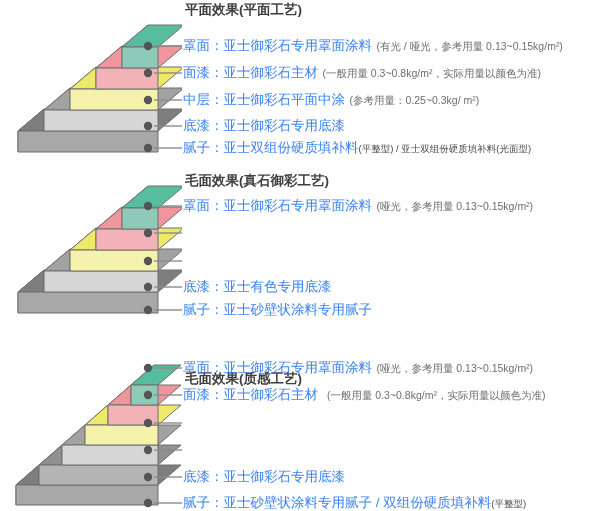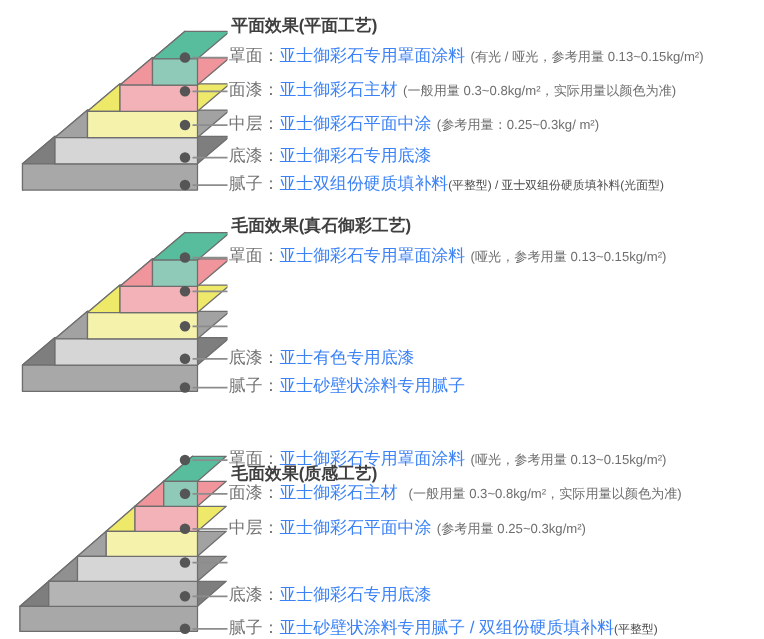--- a/index.html
+++ b/index.html
@@ -27,21 +27,21 @@
   .sec-title{
     position:absolute;left:2px;
     font-size:13.5px;font-weight:bold;color:#3f3f3f;
     letter-spacing:0px;white-space:nowrap;
   }
   .row{
     position:absolute;left:0;white-space:nowrap;
     line-height:16px;
   }
   .row .lbl{
-    font-size:13.5px;color:#737373;letter-spacing:0px;margin-top:16px;
+    font-size:13.5px;color:#3b82f6;letter-spacing:0px;margin-top:16px;
   }
   .row .main{
     font-size:13.5px;color:#3b82f6;letter-spacing:0px;
   }
   .row .note{
     font-size:10.5px;color:#6e6e6e;letter-spacing:0px;
   }
   .row .small{
     font-size:9.5px;color:#4a4a4a;
   }
@@ -68,21 +68,21 @@
           <polygon points="70,89 158,89 158,110 70,110" fill="#f5f2ac" stroke="#6e6e6e" stroke-width="1" stroke-linejoin="round"></polygon>
           <polygon points="96,68 122,46 122,67 96,89" fill="#f1a4aa" stroke="#6e6e6e" stroke-width="1" stroke-linejoin="round"></polygon>
           <polygon points="96,68 158,68 184,46 122,46" fill="#f0959b" stroke="#6e6e6e" stroke-width="1" stroke-linejoin="round"></polygon>
           <polygon points="96,68 158,68 158,89 96,89" fill="#f2b2b7" stroke="#6e6e6e" stroke-width="1" stroke-linejoin="round"></polygon>
           <polygon points="122,47 148,25 148,46 122,68" fill="#6cc3a6" stroke="#6e6e6e" stroke-width="1" stroke-linejoin="round"></polygon>
           <polygon points="122,47 158,47 184,25 148,25" fill="#57bd9c" stroke="#6e6e6e" stroke-width="1" stroke-linejoin="round"></polygon>
           <polygon points="122,47 158,47 158,68 122,68" fill="#8ecab7" stroke="#6e6e6e" stroke-width="1" stroke-linejoin="round"></polygon>
         </svg>
       </div>
     <div class="textblock">
-      <div class="sec-title" style="top: 12px;">平面效果(平面工艺)</div>
+      <div class="sec-title" style="top: 1px;">平面效果(平面工艺)</div>
       <div class="row" id="s1r0" style="top: 37px;">
         <span class="lbl">罩面：</span><span class="main">亚士御彩石专用罩面涂料</span> <span class="note">(有光 / 哑光，参考用量 0.13~0.15kg/m²)</span><span class="small"></span>
       </div>
       <div class="row" id="s1r1" style="top: 64px;">
         <span class="lbl">面漆：</span><span class="main">亚士御彩石主材</span> <span class="note">(一般用量 0.3~0.8kg/m²，实际用量以颜色为准)</span><span class="small"></span>
       </div>
       <div class="row" id="s1r2" style="top: 91px;">
         <span class="lbl">中层：</span><span class="main">亚士御彩石平面中涂</span> <span class="note">(参考用量：0.25~0.3kg/ m²)</span><span class="small"></span>
       </div>
       <div class="row" id="s1r3" style="top: 117px;">
@@ -176,23 +176,20 @@
         </svg>
       </div>
     <div class="textblock">
       <div class="sec-title" style="top: 9px; margin-top: 36px;">毛面效果(质感工艺)</div>
       <div class="row" id="s3r0" style="top: 34px;">
         <span class="lbl">罩面：</span><span class="main">亚士御彩石专用罩面涂料</span> <span class="note">(哑光，参考用量  0.13~0.15kg/m²)</span>
       </div>
       <div class="row" id="s3r1" style="top: 61px;">
         <span class="lbl">面漆：</span><span class="main">亚士御彩石主材</span>&nbsp; <span class="note">(一般用量 0.3~0.8kg/m²，实际用量以颜色为准)</span>
       </div>
-      <div class="row" id="s3r2" style="top: 89px;">
-        <span class="lbl">中层：</span><span class="main">亚士御彩石平面中涂</span> <span class="note">(参考用量 0.25~0.3kg/m²)</span>
-      </div>
       <div class="row" id="s3r4" style="top: 143px;">
         <span class="lbl">底漆：</span><span class="main">亚士御彩石专用底漆</span> <span class="note"></span>
       </div>
       <div class="row" id="s3r5" style="top: 169px;">
         <span class="lbl">腻子：</span><span class="main">亚士砂壁状涂料专用腻子 / 双组份硬质填补料</span><span class="small">(平整型)</span>
       </div>
     </div>
   <svg class="connectors" width="611" height="186">
         <line x1="154" y1="43" x2="182" y2="43" stroke="#8c8c8c" stroke-width="1.4"></line>
         <circle cx="148" cy="43" r="4.2" fill="#555555"></circle>

